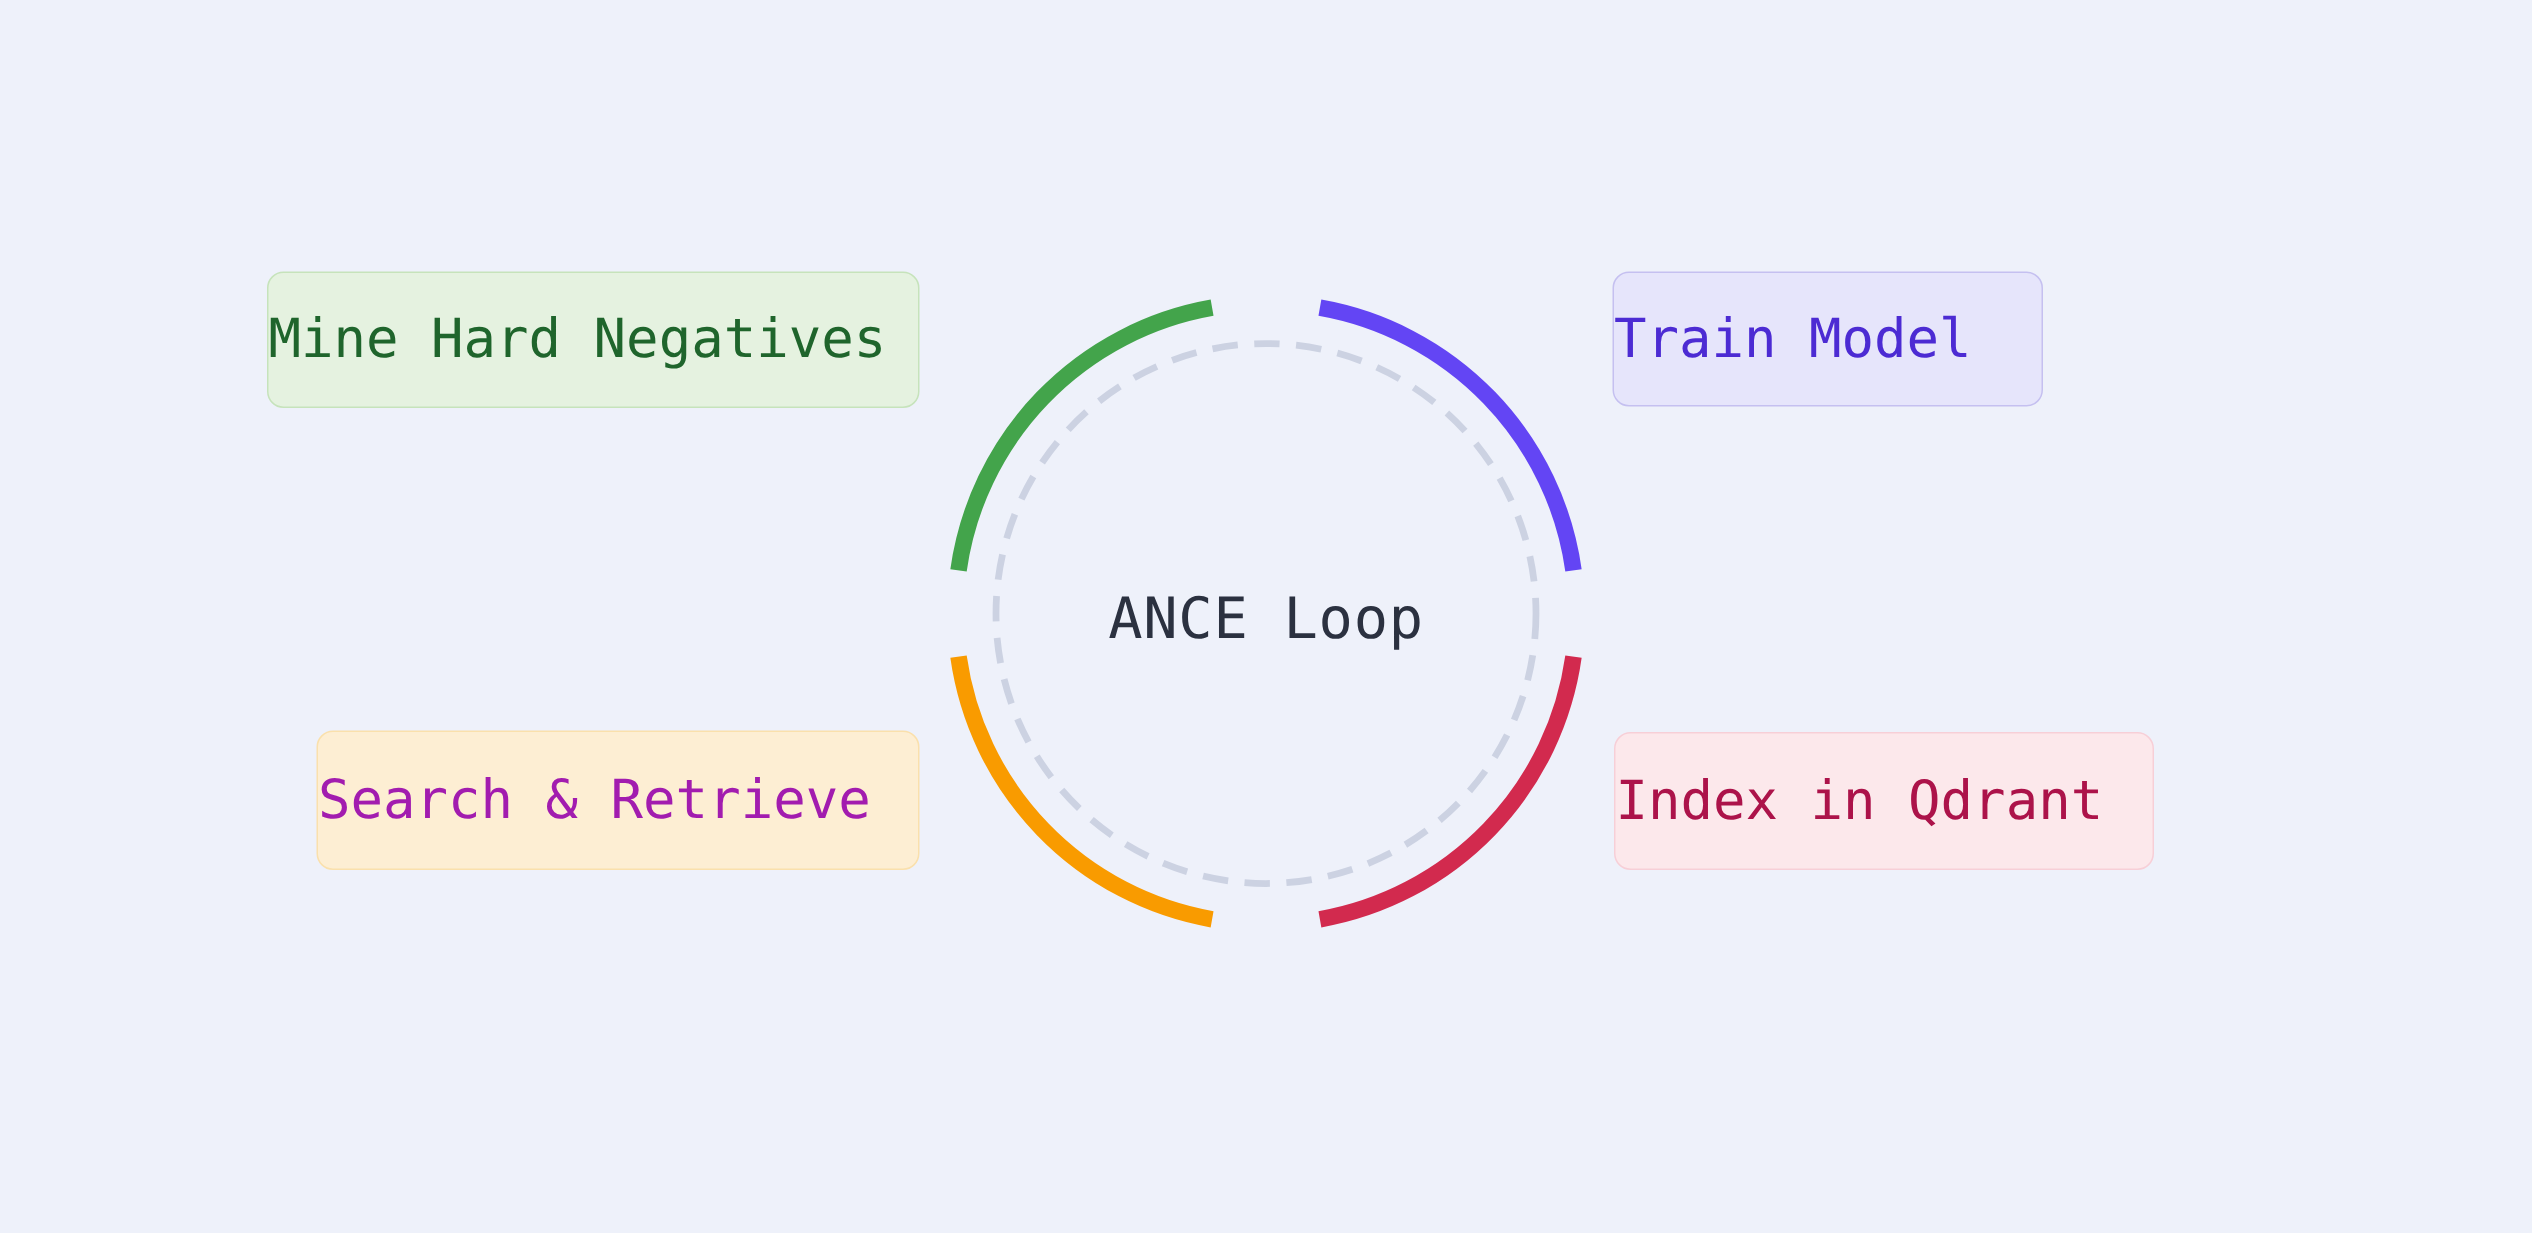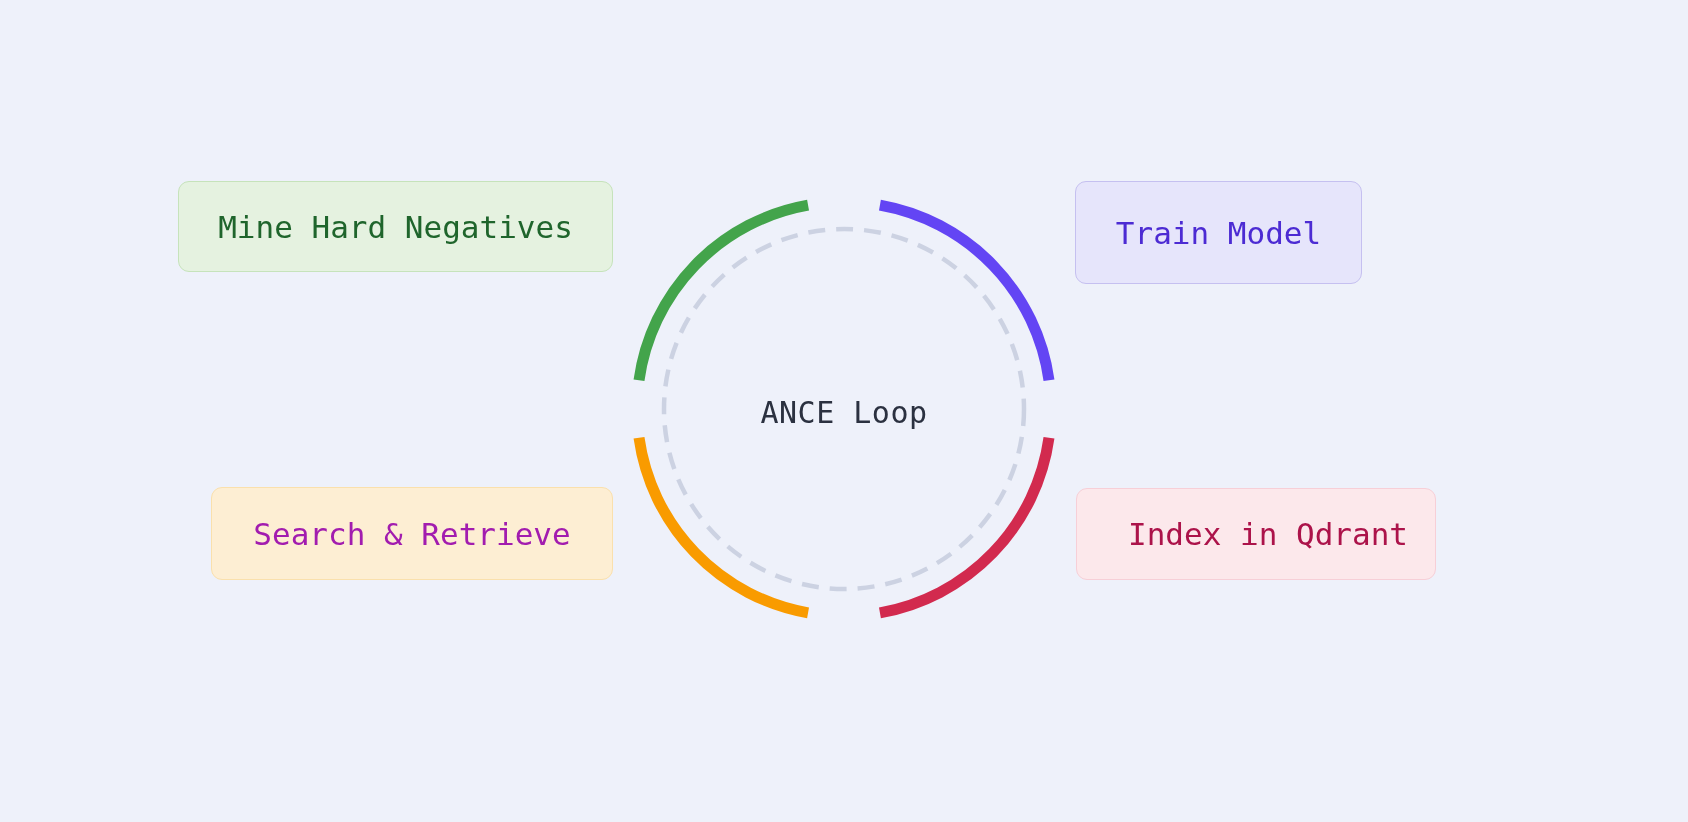--- a/index.html
+++ b/index.html
@@ -30,38 +30,37 @@
     fill: none;
     stroke-width: 11;
     stroke-linecap: butt;
   }
 
   .center-label {
     position: absolute;
     left: 844px;
     top: 412px;
     transform: translate(-50%, -50%);
-    font-size: 30px;
+    font-size: 38px;
     letter-spacing: 0.5px;
     white-space: nowrap;
   }
 
   .node {
     position: absolute;
     border: 1.5px solid;
     border-radius: 11px;
     display: flex;
     align-items: center;
-    justify-content: center;
-    font-size: 31px;
+    font-size: 36px;
     white-space: nowrap;
   }
 
   .node-mine   { left: 178px;  top: 181px; width: 435px; height: 91px; }
-  .node-train  { left: 1075px; top: 181px; width: 287px; height: 103px; }
+  .node-train  { left: 1075px; top: 181px; width: 287px; height: 90px; }
   .node-search { left: 211px;  top: 487px; width: 402px; height: 93px; }
   .node-index  { left: 1076px; top: 488px; width: 360px; height: 92px; }
 </style>
 </head>
 <body>
 
 <div class="canvas" style="background-color: rgb(238, 241, 250);">
 
   <svg class="ring" viewBox="0 0 1688 822">
     <circle class="dashed-circle" cx="844" cy="409" r="180" style="stroke: rgb(204, 210, 226);"></circle>
@@ -78,17 +77,17 @@
   </div>
 
   <div class="node node-train" style="background-color: rgb(230, 229, 251); border-color: rgb(197, 192, 240); color: rgb(76, 43, 211);">
     <span class="node-label">Train Model</span>
   </div>
 
   <div class="node node-search" style="background-color: rgb(253, 238, 211); border-color: rgb(250, 224, 172); color: #a21caf;">
     <span class="node-label">Search &amp; Retrieve</span>
   </div>
 
-  <div class="node node-index" style="background-color: rgb(252, 232, 235); border-color: rgb(247, 207, 215); color: rgb(172, 19, 74); padding-left: 24px;">
+  <div class="node node-index" style="background-color: rgb(252, 232, 235); border-color: rgb(247, 207, 215); color: rgb(172, 19, 74);">
     <span class="node-label">Index in Qdrant</span>
   </div>
 
 </div>
 
 </body></html>

